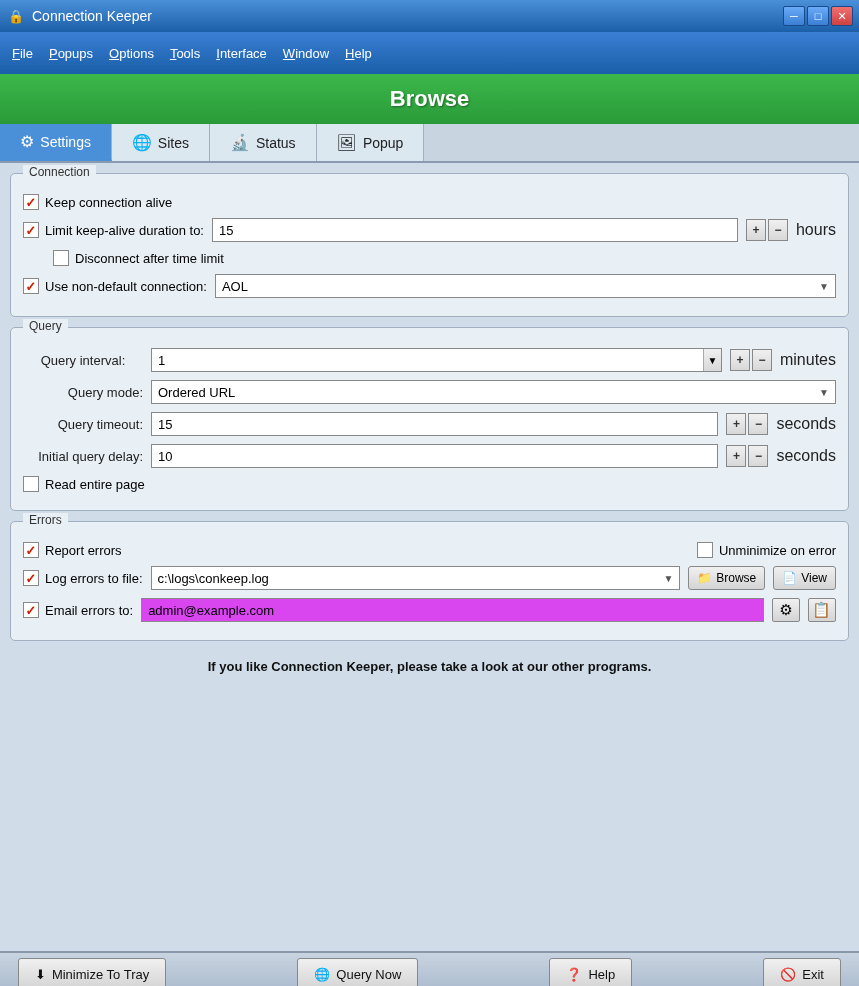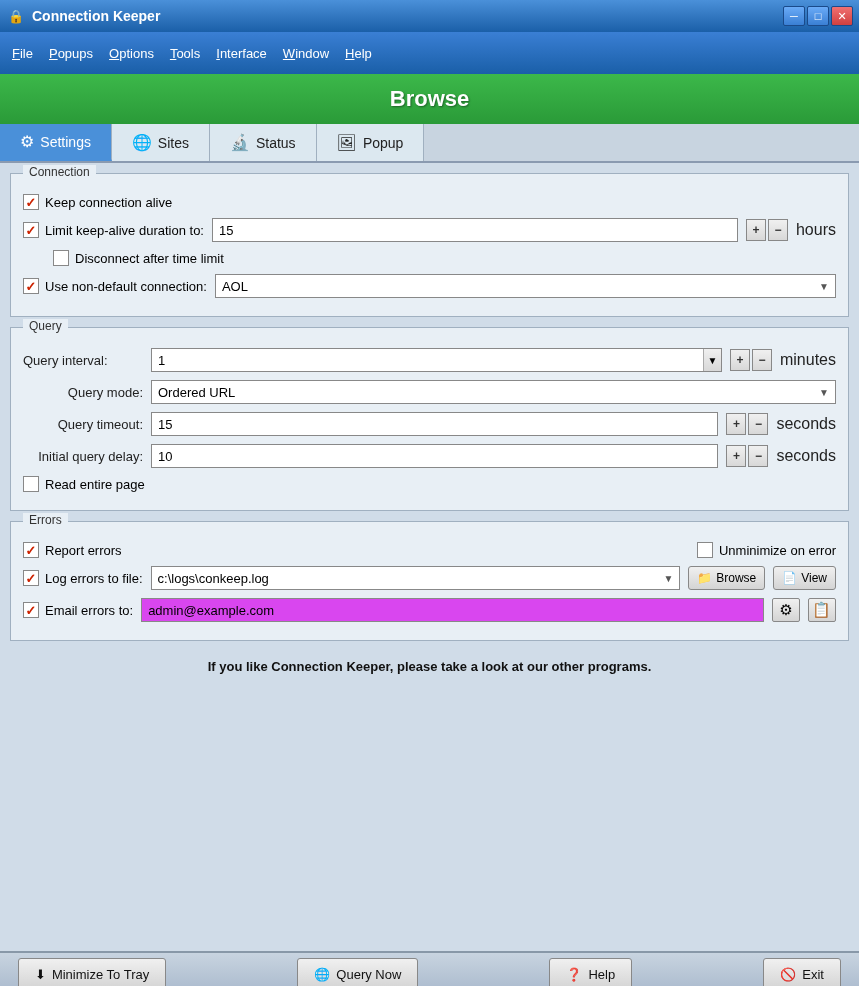--- a/index.html
+++ b/index.html
@@ -29,21 +29,21 @@
     }
     .title-bar-icon {
       width: 20px;
       height: 20px;
       display: flex;
       align-items: center;
       justify-content: center;
     }
     .title-bar-title {
       font-size: 14px;
-      font-weight: bold;
+      font-weight: normal;
       color: white;
     }
     .title-bar-controls {
       display: flex;
       gap: 2px;
     }
     .title-btn {
       width: 22px;
       height: 20px;
       background: linear-gradient(to bottom, #6aabf7, #3a7fd4);
@@ -117,21 +117,21 @@
       background: #d0dce8;
       padding: 10px;
       height: calc(986px - 32px - 26px - 48px - 48px - 44px);
       overflow-y: auto;
     }
 
     
     .section {
       background: #e8eff5;
       border: 1px solid #a0b0c0;
-      border-radius: 0;
+      border-radius: 5px;
       margin-bottom: 10px;
       padding: 10px 12px 14px;
       position: relative;
     }
     .section-title {
       position: absolute;
       top: -9px;
       left: 12px;
       background: #e8eff5;
       padding: 0 6px;
@@ -447,21 +447,21 @@
       </div>
 
     </div>
   </div>
 
   <div class="section">
     <span class="section-title">Query</span>
     <div class="section-content">
 
       <div class="row">
-        <span class="field-label" style="width:120px;text-align:left;">Query interval:</span>
+        <span class="field-label" style="width:120px;text-align:center;">Query interval:</span>
         <div class="combo-field" style="flex:1;">
           <input type="text" style="flex: 1 1 0%; border: none; outline: none; padding: 2px 6px; height: 22px; font-size: 13px;" value="1">
           <div class="combo-arrow">▼</div>
         </div>
         <div class="spinner-group">
           <div class="spin-btn">+</div>
           <div class="spin-btn">−</div>
         </div>
         <span class="unit-label">minutes</span>
       </div>

